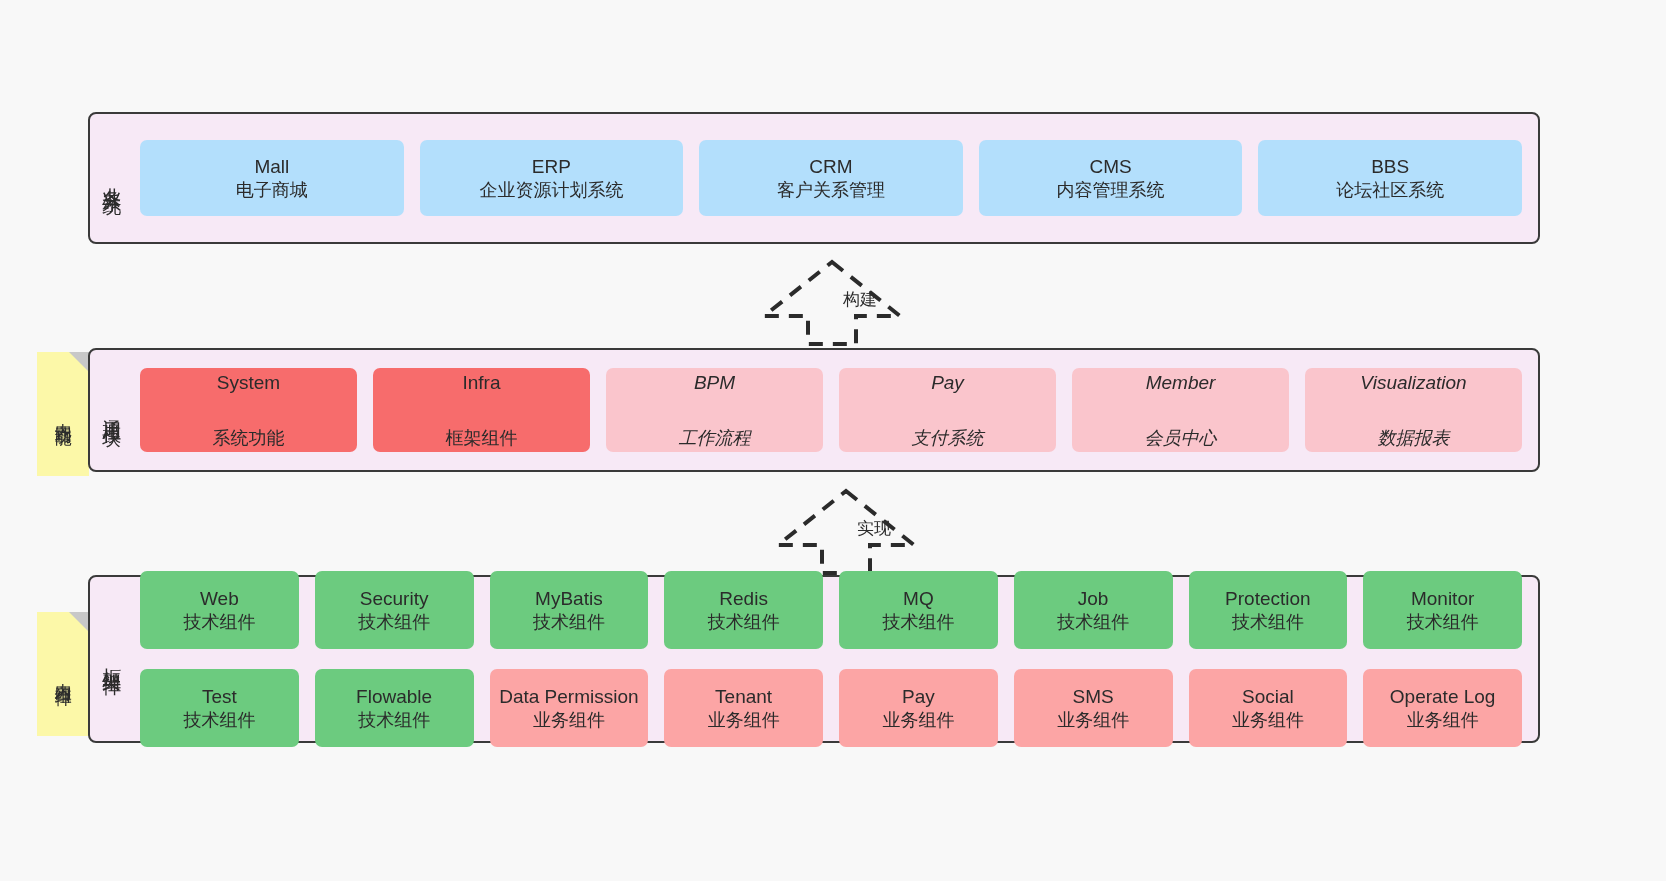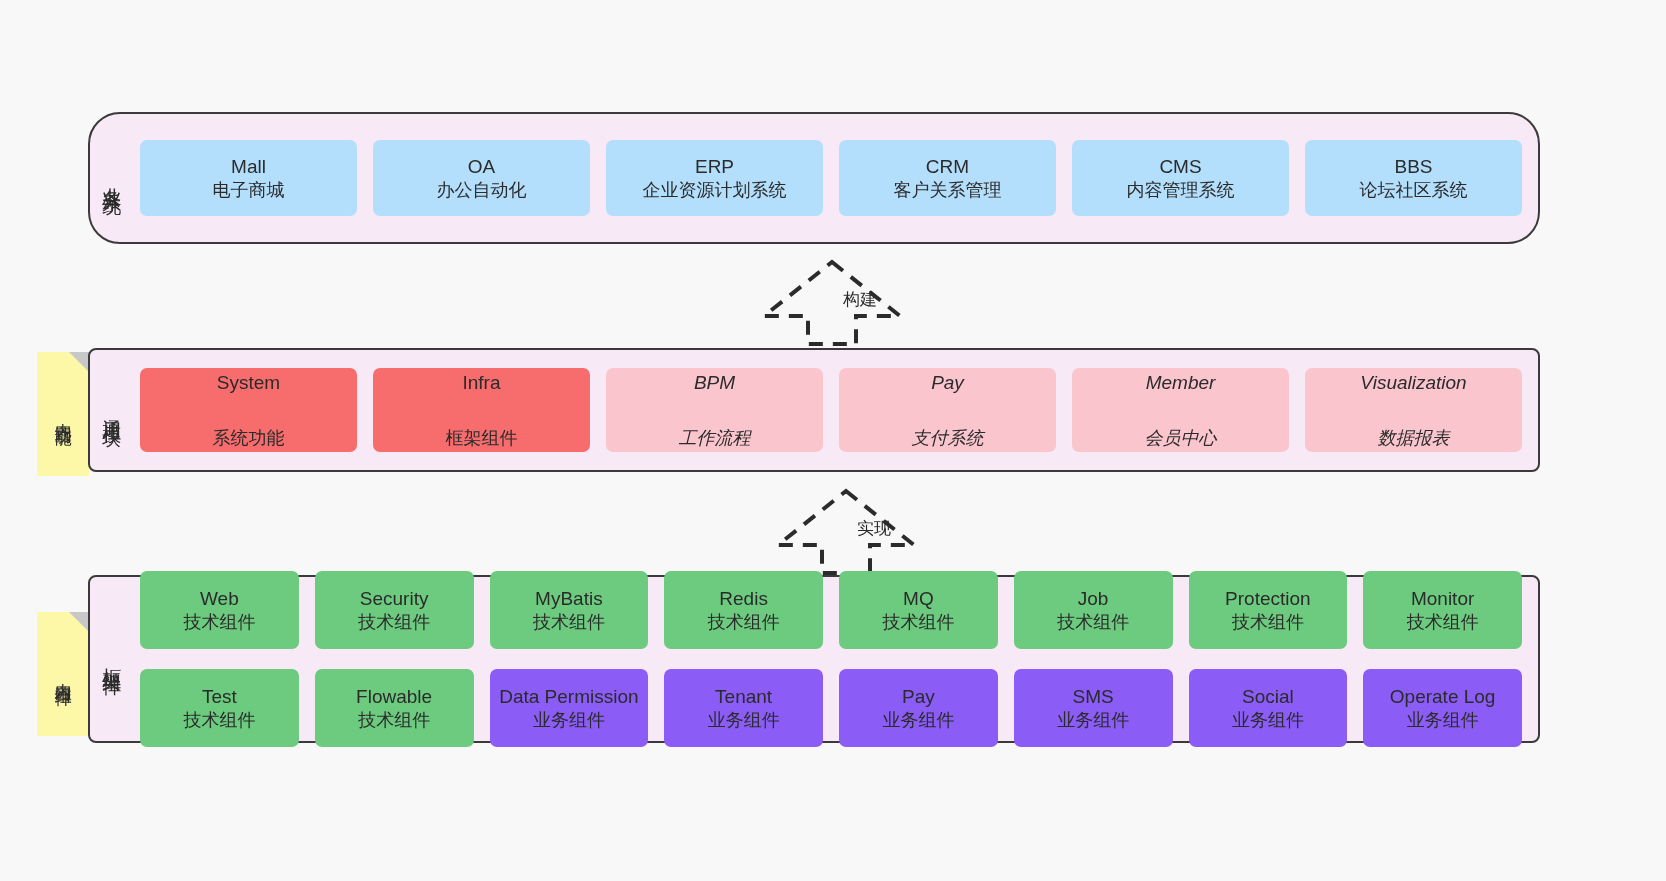--- a/index.html
+++ b/index.html
@@ -68,21 +68,21 @@
     line-height: 1.25;
     padding: 6px 4px;
     user-select: none;
   }
   .card .t1 { font-size: 19px; }
   .card .t2 { font-size: 18px; }
   .c-blue       { background: #b3dffc; }
   .c-red        { background: #f76c6c; }
   .c-pink       { background: #fac5cc; font-style: italic; }
   .c-green      { background: #6ccb7f; }
-  .c-lightgreen { background: #8b5cf6; }
+  .c-lightgreen { background: #fca5a5; }
 
   .h-biz  { height: 76px; }
   .h-mod  { height: 84px; gap: 32px; }
   .h-comp { height: 78px; }
 
   
   .note {
     position: absolute;
     width: 52px;
     background: #fcf8a8;
@@ -116,31 +116,27 @@
     white-space: nowrap;
     user-select: none;
     margin-left: 38px;
   }
 </style>
 </head>
 <body>
 
 <div id="canvas">
 
-  <div class="layer" style="left:88px; top:112px; width:1452px; height:132px;border-radius:32px;">
+  <div class="layer" style="left:88px; top:112px; width:1452px; height:132px;">
     <div class="layer-title">业务系统</div>
     <div class="layer-body">
       <div class="row">
         <div class="card c-blue h-biz">
           <span class="t1">Mall</span>
           <span class="t2">电子商城</span>
-        </div>
-        <div class="card c-blue h-biz">
-          <span class="t1">OA</span>
-          <span class="t2">办公自动化</span>
         </div>
         <div class="card c-blue h-biz">
           <span class="t1">ERP</span>
           <span class="t2">企业资源计划系统</span>
         </div>
         <div class="card c-blue h-biz">
           <span class="t1">CRM</span>
           <span class="t2">客户关系管理</span>
         </div>
         <div class="card c-blue h-biz">

